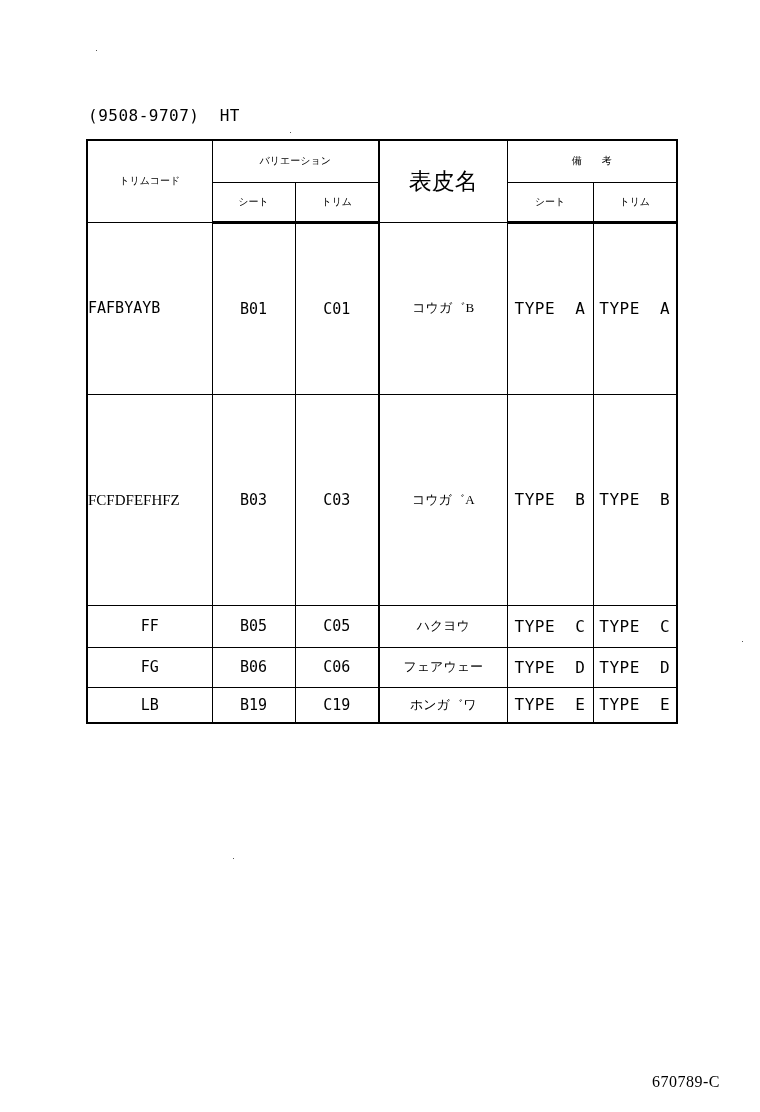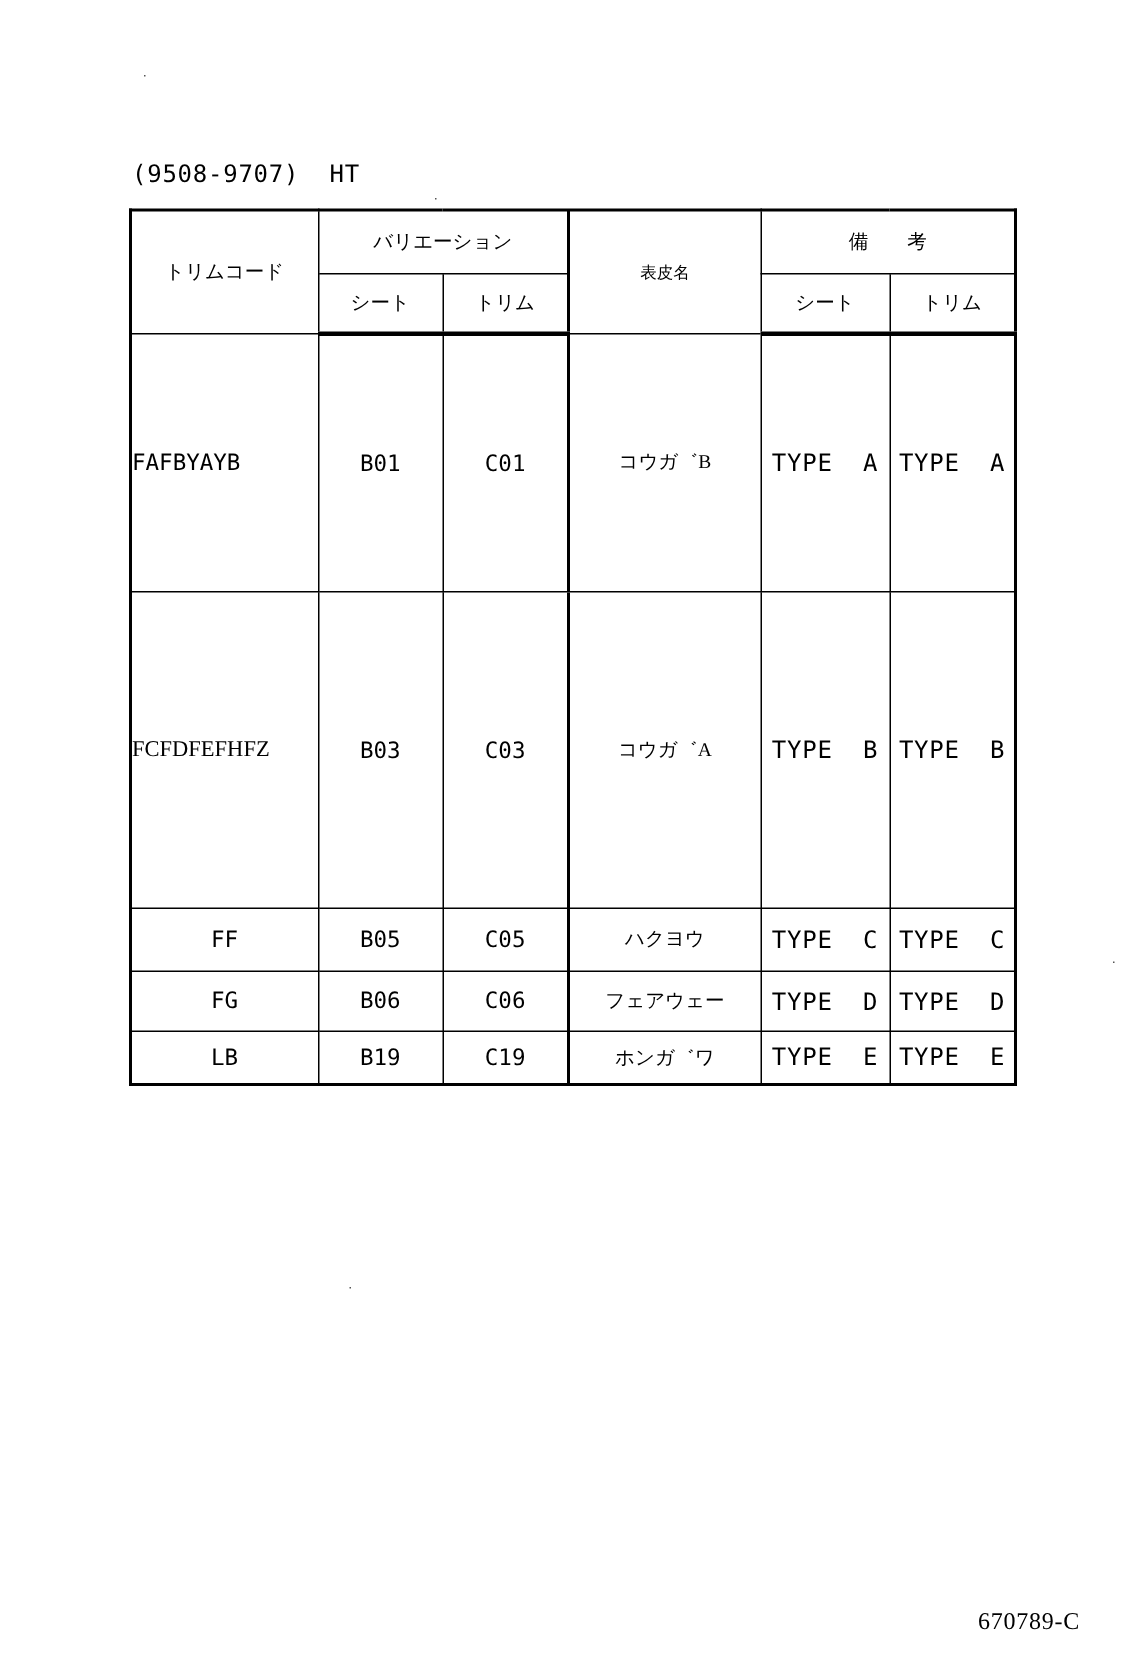--- a/index.html
+++ b/index.html
@@ -23,22 +23,22 @@
     position: absolute; left: 86px; top: 139px;
     border-collapse: collapse;
     font-family: "DejaVu Sans Mono", monospace;
     font-size: 15px;
   }
   table.trim td, table.trim th {
     border: 1.5px solid #000; padding: 0; text-align: center; vertical-align: middle;
     font-weight: normal;
   }
   table.trim { border: 2px solid #000; }
-  .hdr-jp { font-family: "DejaVu Sans", sans-serif; font-size: 13px; }
-  .hdr-jp-big { font-family: "DejaVu Sans", sans-serif; font-size: 11px; }
+  .hdr-jp { font-family: "DejaVu Sans", sans-serif; font-size: 10px; }
+  .hdr-jp-big { font-family: "DejaVu Sans", sans-serif; font-size: 23px; }
   .hdr-bottom td, .hdr-bottom th { border-bottom: 3px solid #000 !important; margin-top: 19px; }
   .thick-left { border-left: 2.5px solid #000 !important; }
   .code-stack { display: flex; flex-direction: row; align-items: center; }
   .code-stack span { display: block; }
   .grp1 .code-stack span { line-height: 41px; }
   .grp2 .code-stack span { line-height: 42px; font-family: Liberation Serif, serif; }
   .jp-cell { font-family: Liberation Serif, serif; font-size: 13px; }
   .type-cell { font-size: 16px; white-space: pre; letter-spacing: 0.5px; margin-left: 12px; }
 </style>
 </head>

